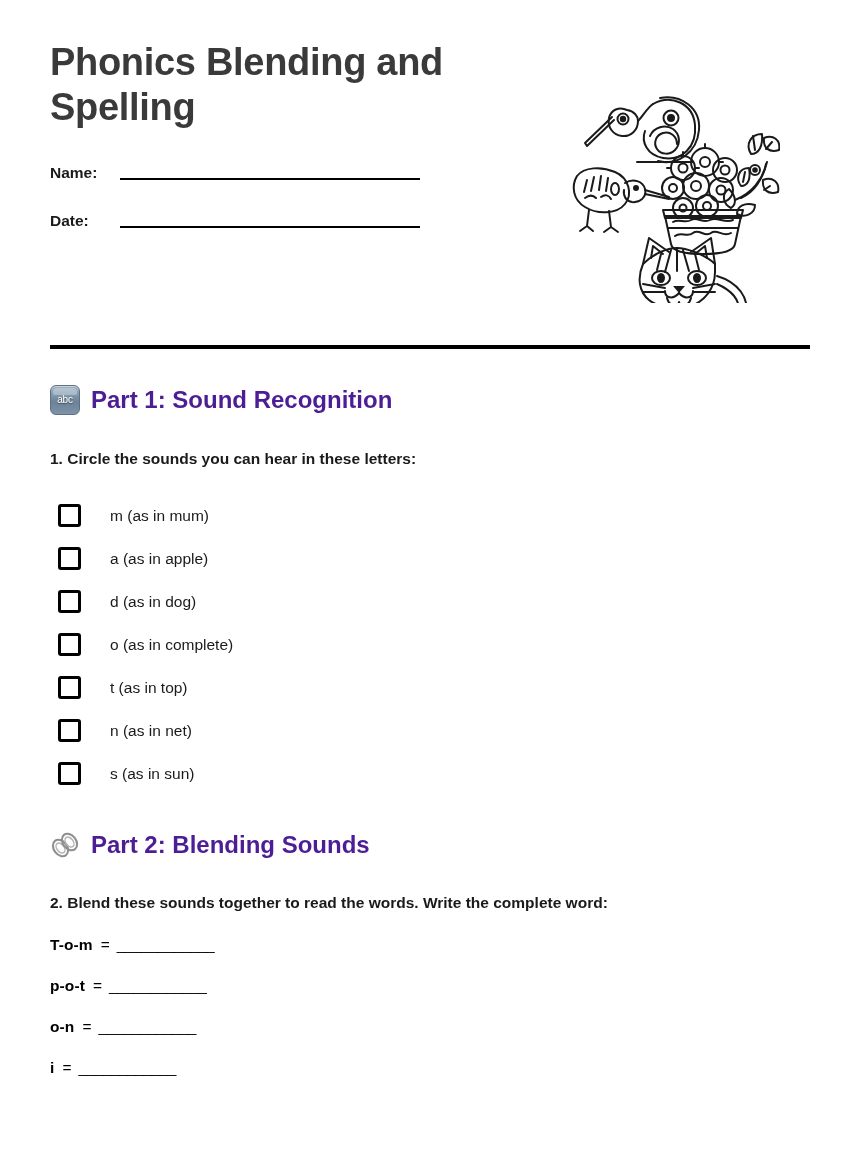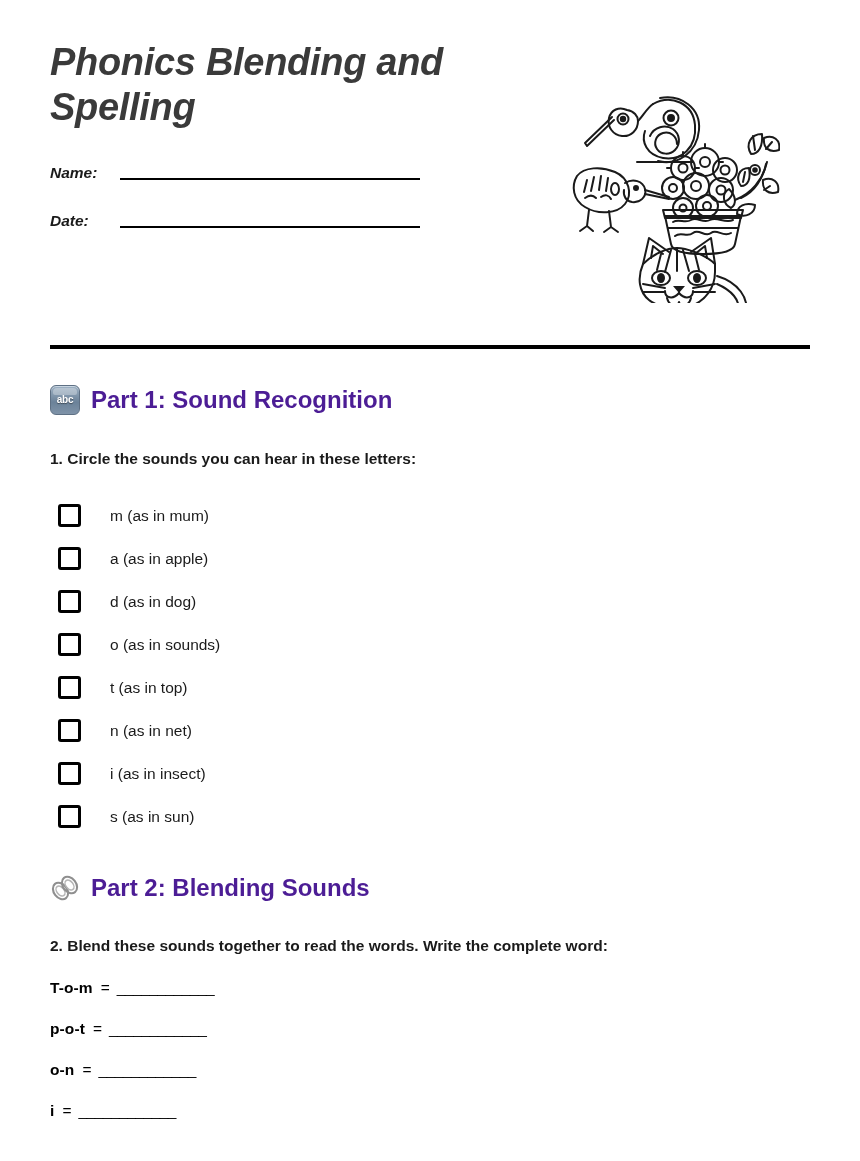--- a/index.html
+++ b/index.html
@@ -23,21 +23,20 @@
     padding: 0 50px;
   }
 
   
   .header-row {
     position: relative;
     padding-top: 40px;
     display: flex;
     align-items: flex-start;
     justify-content: space-between;
-    font-style: italic;
   }
   .header-left {
     width: 430px;
     flex: 0 0 auto;
   }
   .doc-title {
     font-size: 38px;
     font-weight: bold;
     line-height: 1.18;
     color: #3a3a3a;
@@ -119,21 +118,21 @@
     content: "";
     position: absolute;
     left: 2px; right: 2px; top: 2px;
     height: 7px;
     border-radius: 4px 4px 2px 2px;
     background: rgba(255,255,255,0.30);
   }
   .abc-icon span {
     position: relative;
     font-size: 10px;
-    font-weight: bold;
+    font-weight: normal;
     color: #ffffff;
     letter-spacing: -0.2px;
     line-height: 1;
     text-shadow: 0 1px 1px rgba(0,0,0,0.45);
   }
 
   
   .link-icon {
     width: 30px;
     height: 28px;
@@ -366,33 +365,29 @@
     <div class="check-item">
       <div class="checkbox"></div>
       <div class="check-label">a (as in apple)</div>
     </div>
     <div class="check-item">
       <div class="checkbox"></div>
       <div class="check-label">d (as in dog)</div>
     </div>
     <div class="check-item">
       <div class="checkbox"></div>
-      <div class="check-label">o (as in sounds)</div>
+      <div class="check-label">o (as in complete)</div>
     </div>
     <div class="check-item">
       <div class="checkbox"></div>
       <div class="check-label">t (as in top)</div>
     </div>
     <div class="check-item">
       <div class="checkbox"></div>
       <div class="check-label">n (as in net)</div>
-    </div>
-    <div class="check-item">
-      <div class="checkbox"></div>
-      <div class="check-label">i (as in insect)</div>
     </div>
     <div class="check-item">
       <div class="checkbox"></div>
       <div class="check-label">s (as in sun)</div>
     </div>
   </div>
 
   <div class="section-head">
     <div class="link-icon">
       <svg viewBox="0 0 30 28" xmlns="http://www.w3.org/2000/svg" fill="none" stroke="#8f8f8f" stroke-width="2.1">

